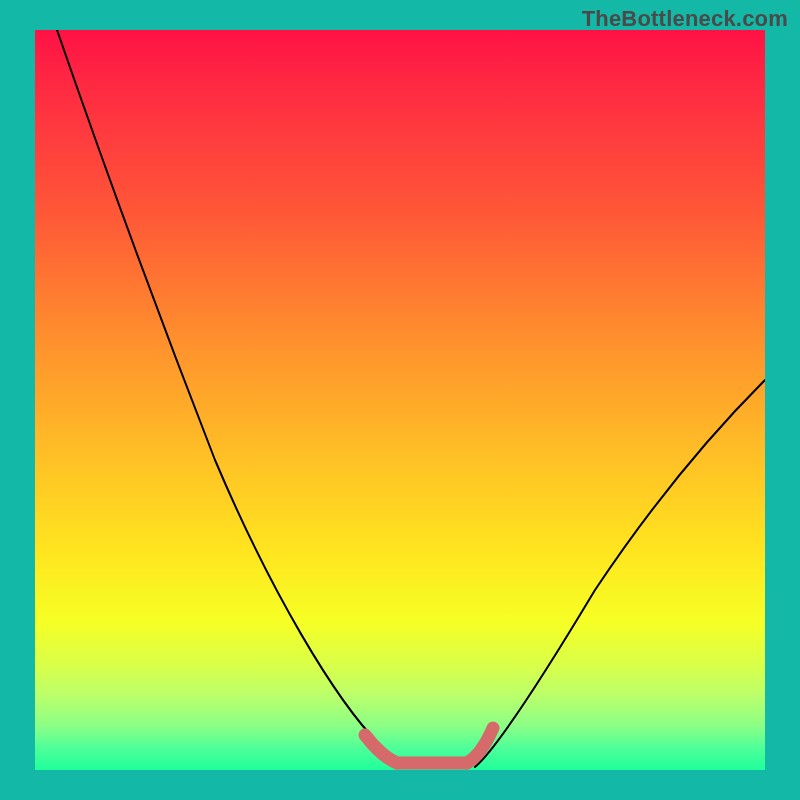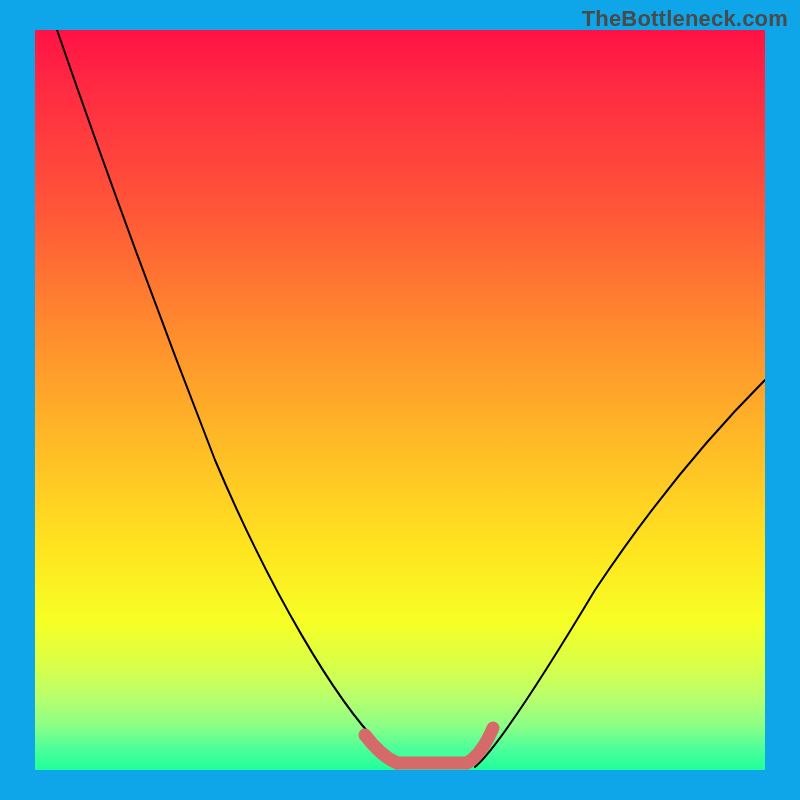--- a/index.html
+++ b/index.html
@@ -8,21 +8,21 @@
     width: 800px;
     height: 800px;
     background: #000;
     overflow: hidden;
     font-family: Arial, Helvetica, sans-serif;
   }
   .frame {
     position: relative;
     width: 800px;
     height: 800px;
-    background: #0ea5e9;
+    background: #14b8a6;
   }
   .watermark {
     position: absolute;
     top: 6px;
     right: 12px;
     color: #4a4a4a;
     font-size: 22px;
     font-weight: 600;
     letter-spacing: 0.2px;
     z-index: 5;

